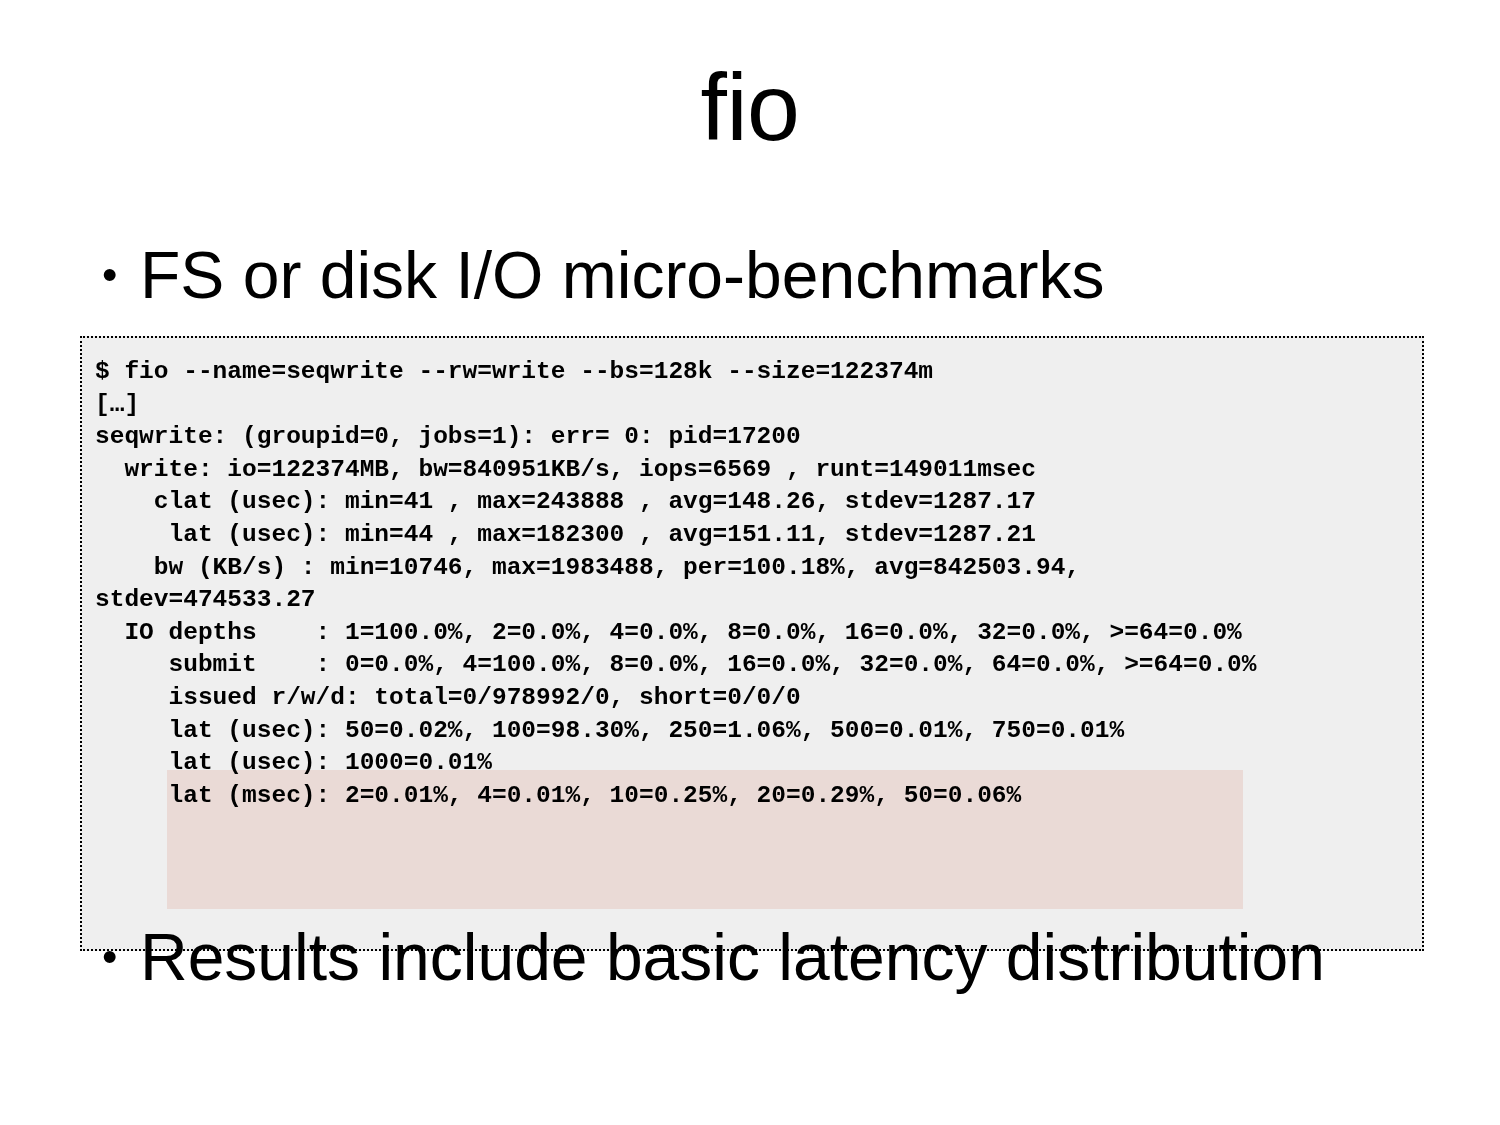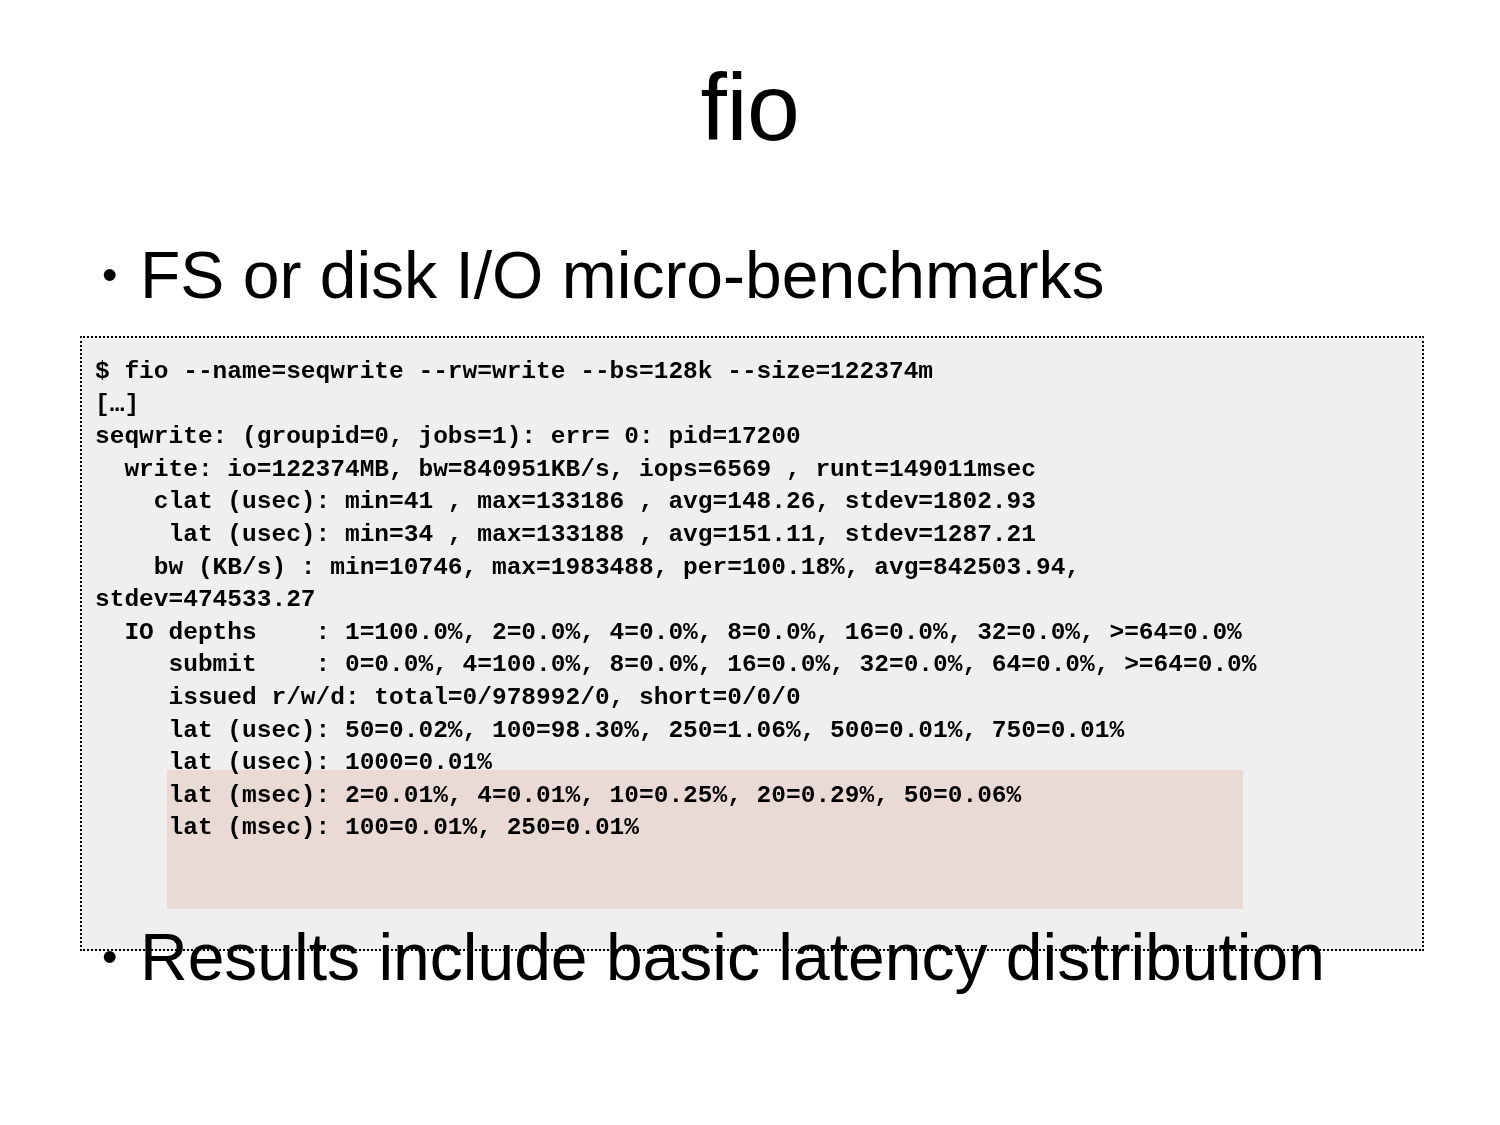--- a/index.html
+++ b/index.html
@@ -117,31 +117,30 @@
     <span class="bullet-text">FS or disk I/O micro-benchmarks</span>
   </div>
 
   <div class="code-box">
     <div class="highlight-band"></div>
     <div class="code-lines">
       <div class="code-line">$ fio --name=seqwrite --rw=write --bs=128k --size=122374m</div>
       <div class="code-line">[…]</div>
       <div class="code-line">seqwrite: (groupid=0, jobs=1): err= 0: pid=17200</div>
       <div class="code-line">  write: io=122374MB, bw=840951KB/s, iops=6569 , runt=149011msec</div>
-      <div class="code-line">    clat (usec): min=41 , max=133186 , avg=148.26, stdev=1802.93</div>
-      <div class="code-line">     lat (usec): min=34 , max=133188 , avg=151.11, stdev=1287.21</div>
+      <div class="code-line">    clat (usec): min=41 , max=243888 , avg=148.26, stdev=1287.17</div>
+      <div class="code-line">     lat (usec): min=44 , max=182300 , avg=151.11, stdev=1287.21</div>
       <div class="code-line">    bw (KB/s) : min=10746, max=1983488, per=100.18%, avg=842503.94,</div>
       <div class="code-line">stdev=474533.27</div>
       <div class="code-line">  IO depths    : 1=100.0%, 2=0.0%, 4=0.0%, 8=0.0%, 16=0.0%, 32=0.0%, &gt;=64=0.0%</div>
       <div class="code-line">     submit    : 0=0.0%, 4=100.0%, 8=0.0%, 16=0.0%, 32=0.0%, 64=0.0%, &gt;=64=0.0%</div>
       <div class="code-line">     issued r/w/d: total=0/978992/0, short=0/0/0</div>
       <div class="code-line">     lat (usec): 50=0.02%, 100=98.30%, 250=1.06%, 500=0.01%, 750=0.01%</div>
       <div class="code-line">     lat (usec): 1000=0.01%</div>
       <div class="code-line">     lat (msec): 2=0.01%, 4=0.01%, 10=0.25%, 20=0.29%, 50=0.06%</div>
-      <div class="code-line">     lat (msec): 100=0.01%, 250=0.01%</div>
     </div>
   </div>
 
   <div class="bullet-row" id="bullet-2">
     <span class="bullet-mark">•</span>
     <span class="bullet-text">Results include basic latency distribution</span>
   </div>
 
 </div>
 

